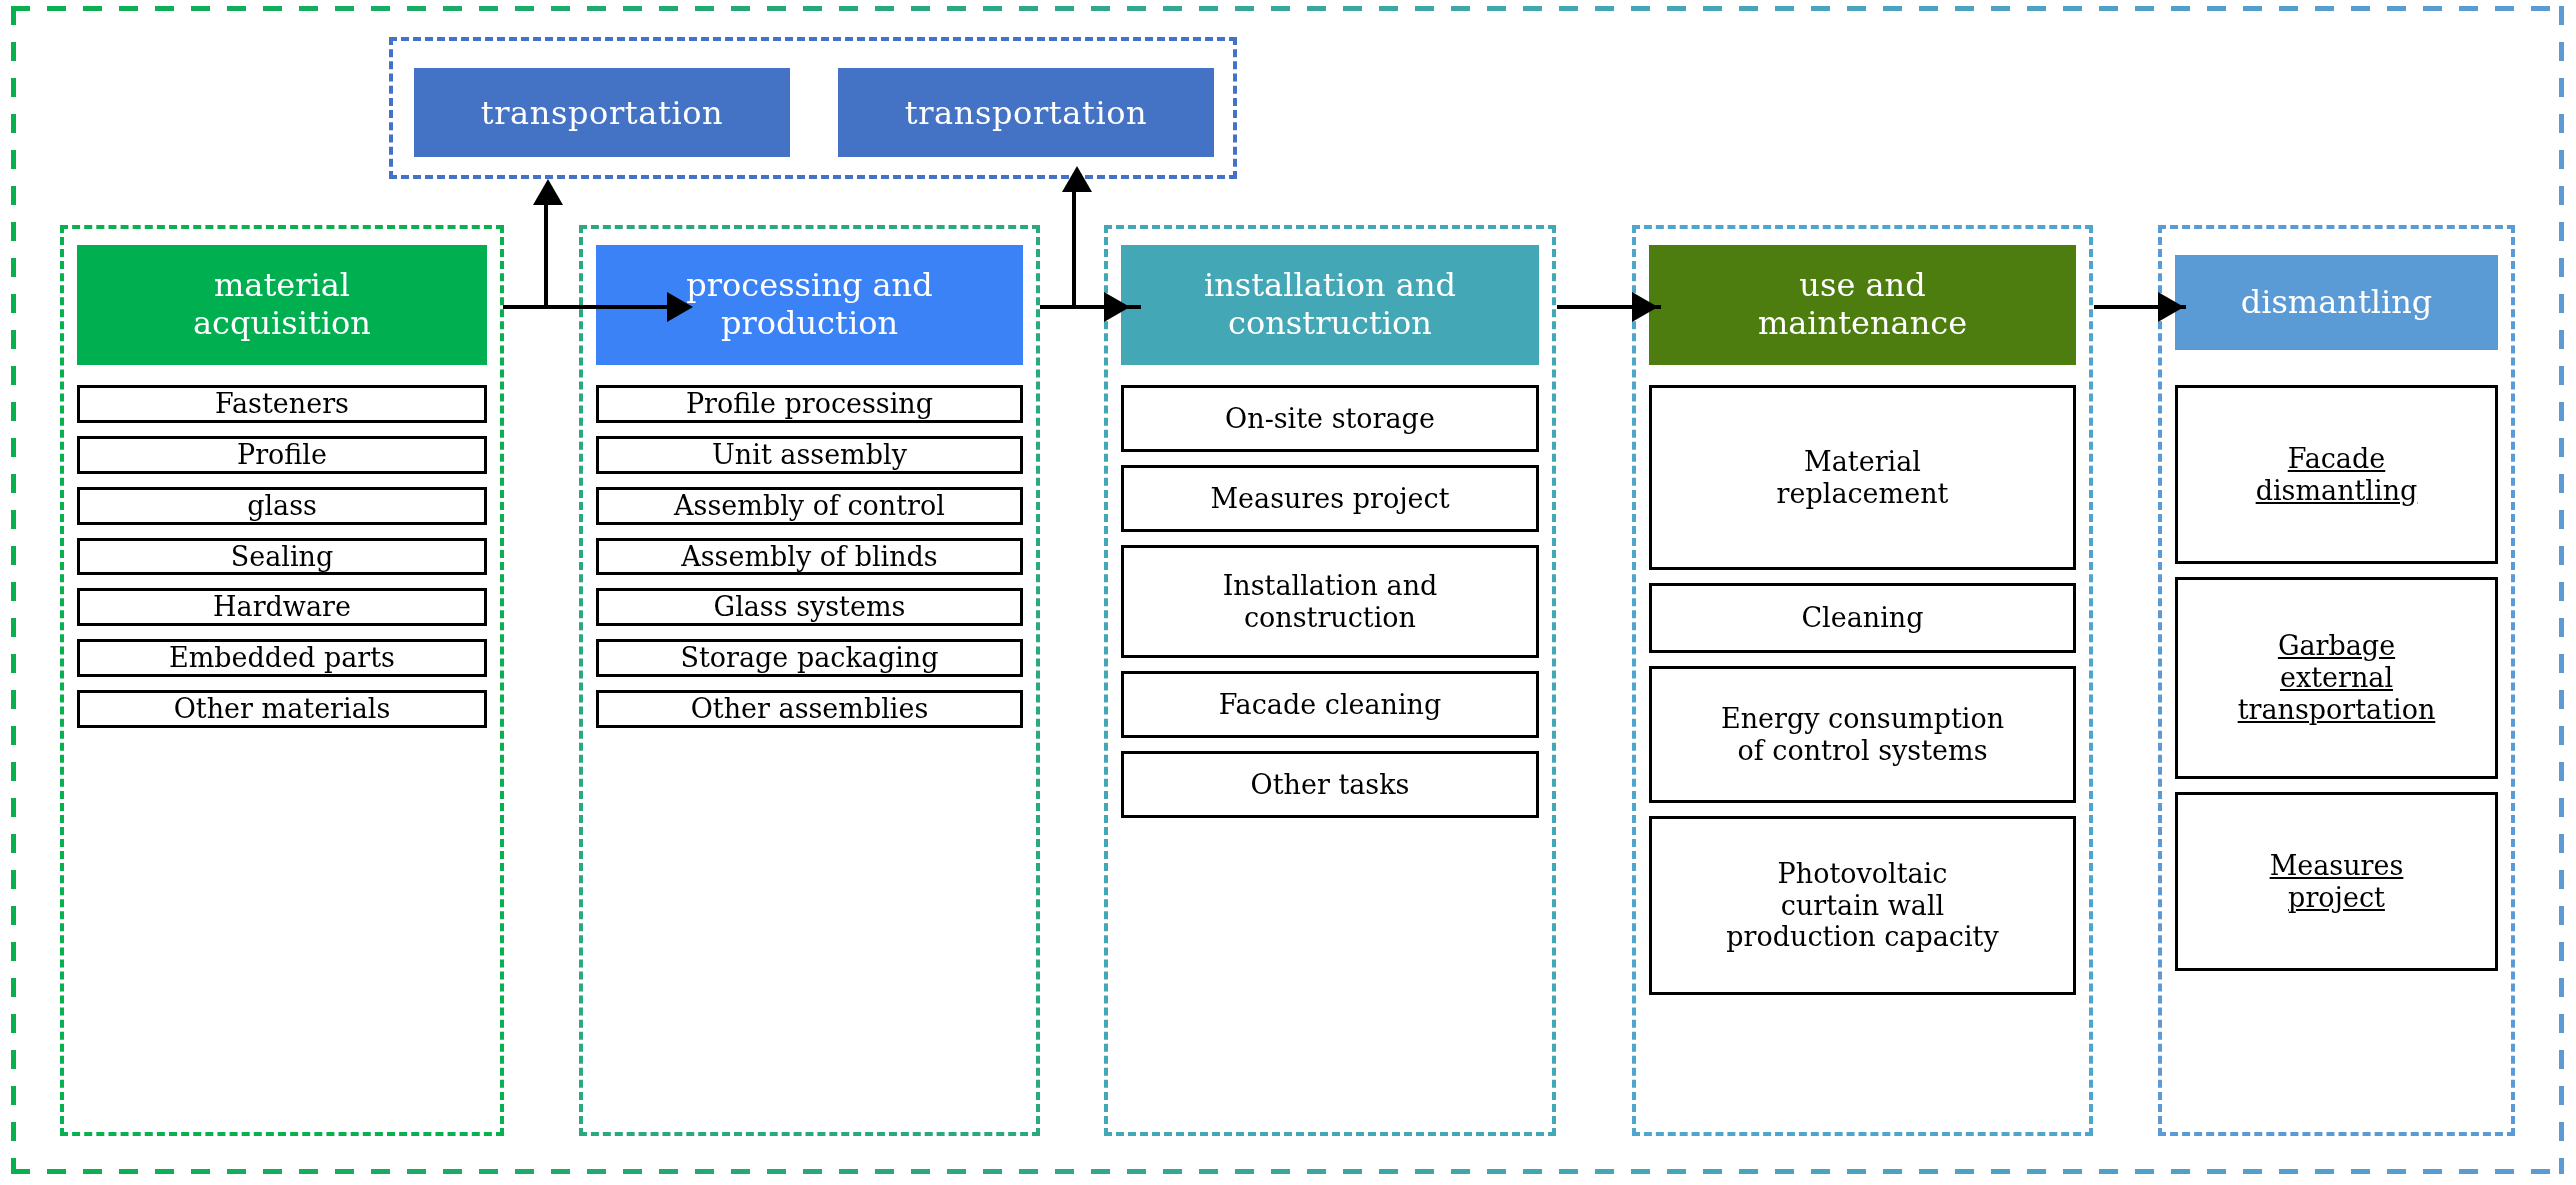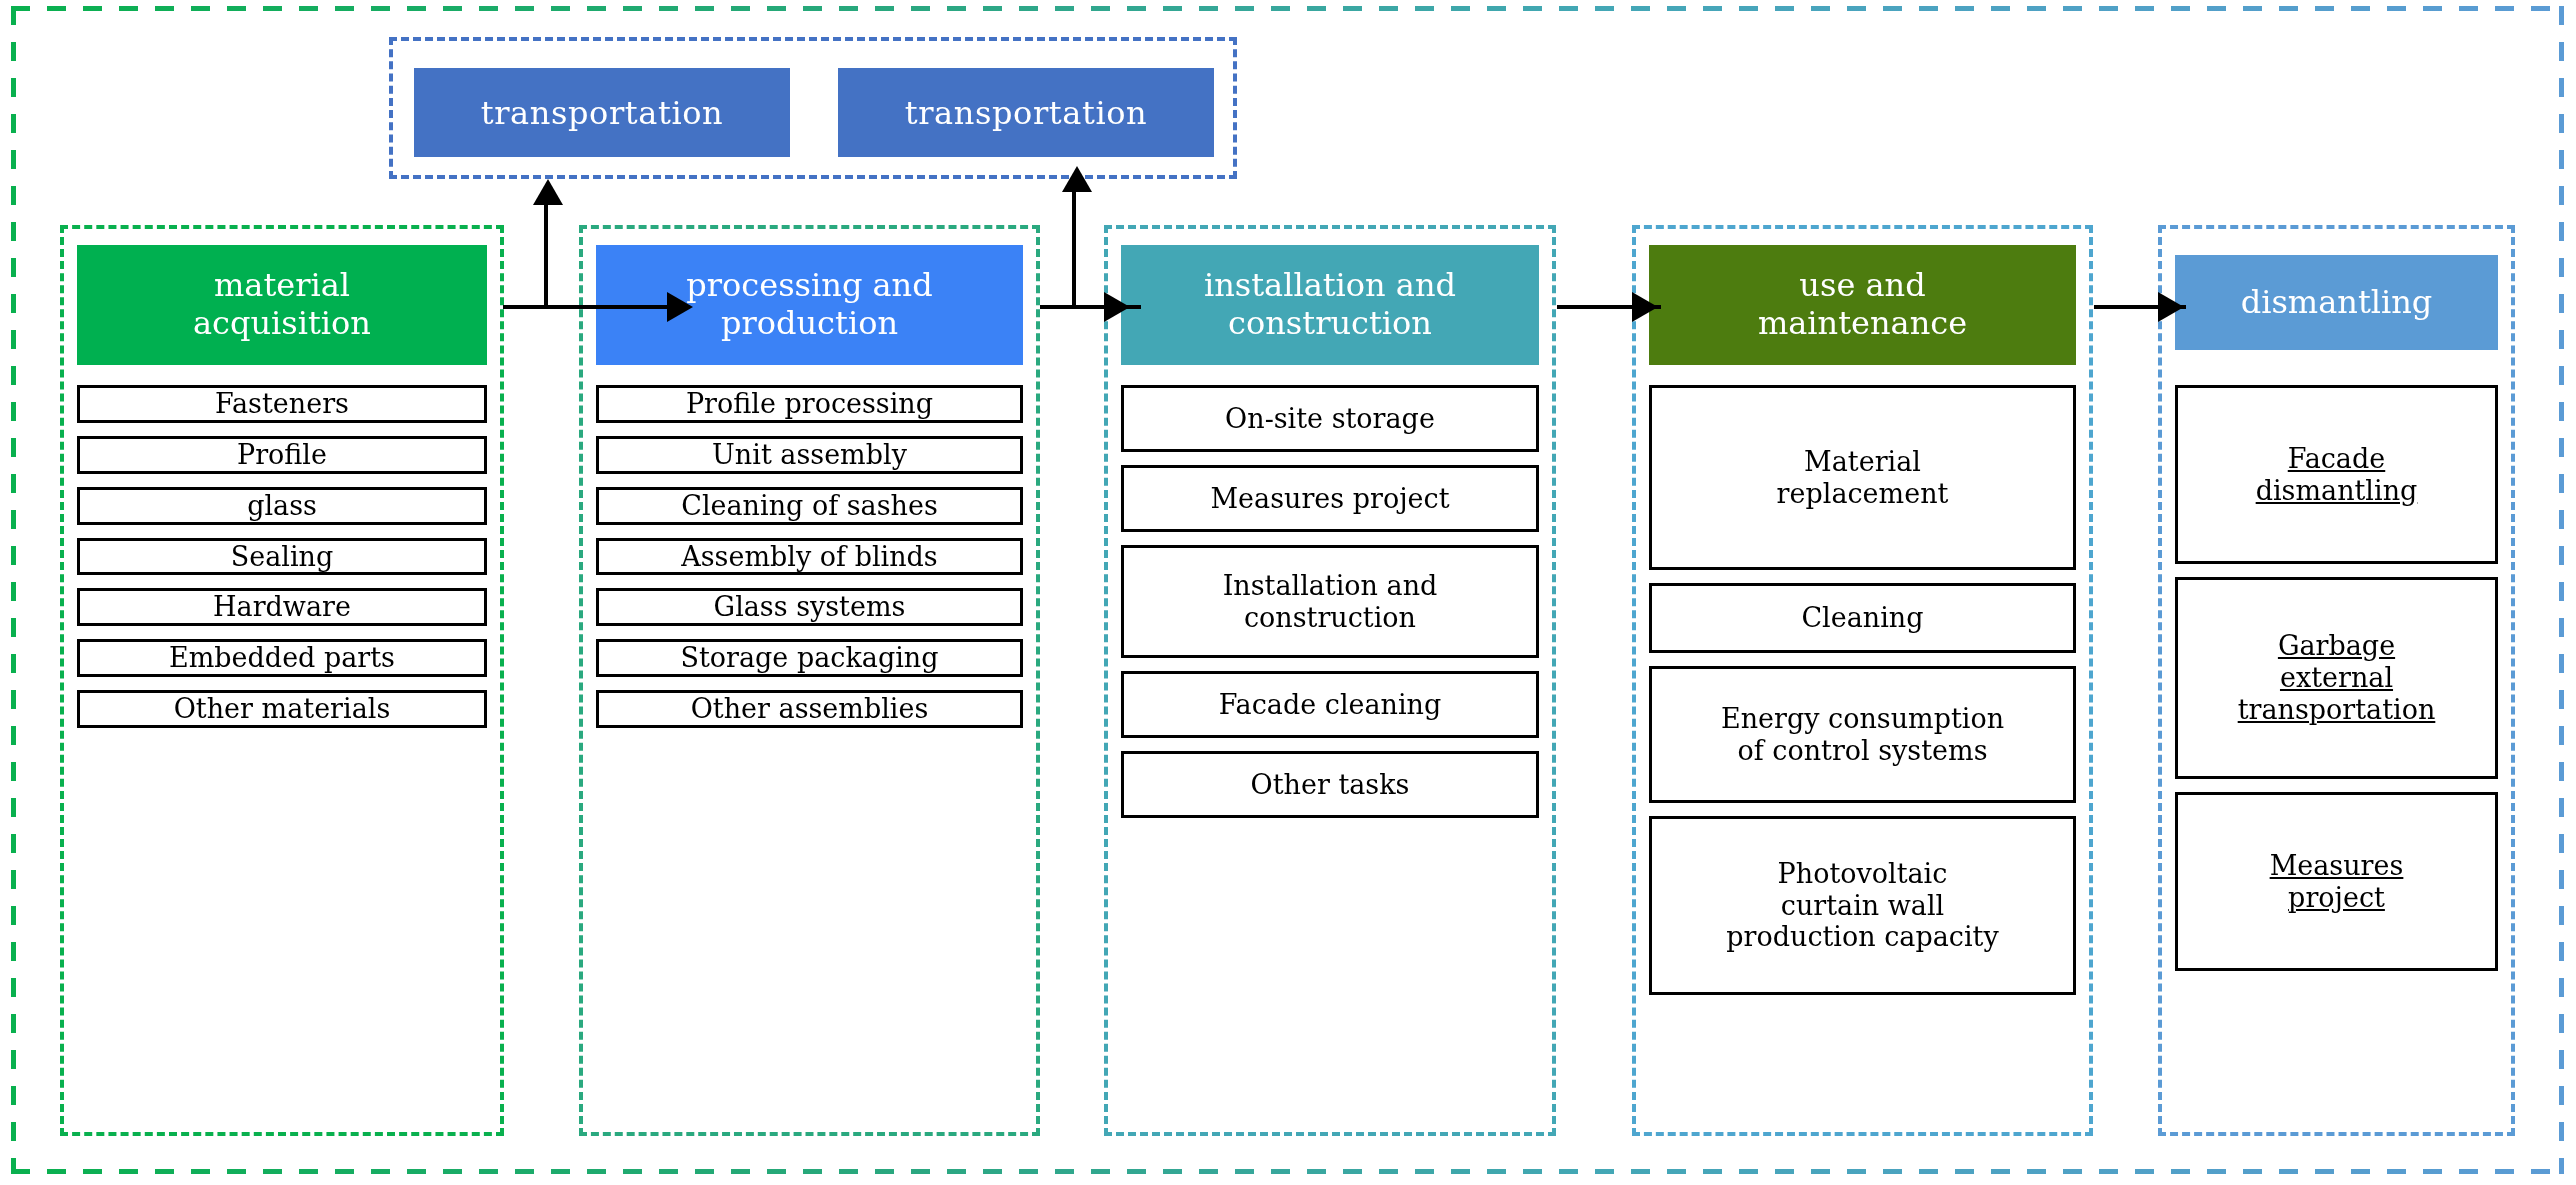--- a/index.html
+++ b/index.html
@@ -200,21 +200,21 @@
     </div>
   </div>
 
   <div class="stage" id="stage-2">
     <div class="stage-inner">
       <div class="stage-header">processing and
 production</div>
       <div class="items">
         <div class="item">Profile processing</div>
         <div class="item">Unit assembly</div>
-        <div class="item">Cleaning of sashes</div>
+        <div class="item">Assembly of control</div>
         <div class="item">Assembly of blinds</div>
         <div class="item">Glass systems</div>
         <div class="item">Storage packaging</div>
         <div class="item">Other assemblies</div>
       </div>
     </div>
   </div>
 
   <div class="stage" id="stage-3">
     <div class="stage-inner">

